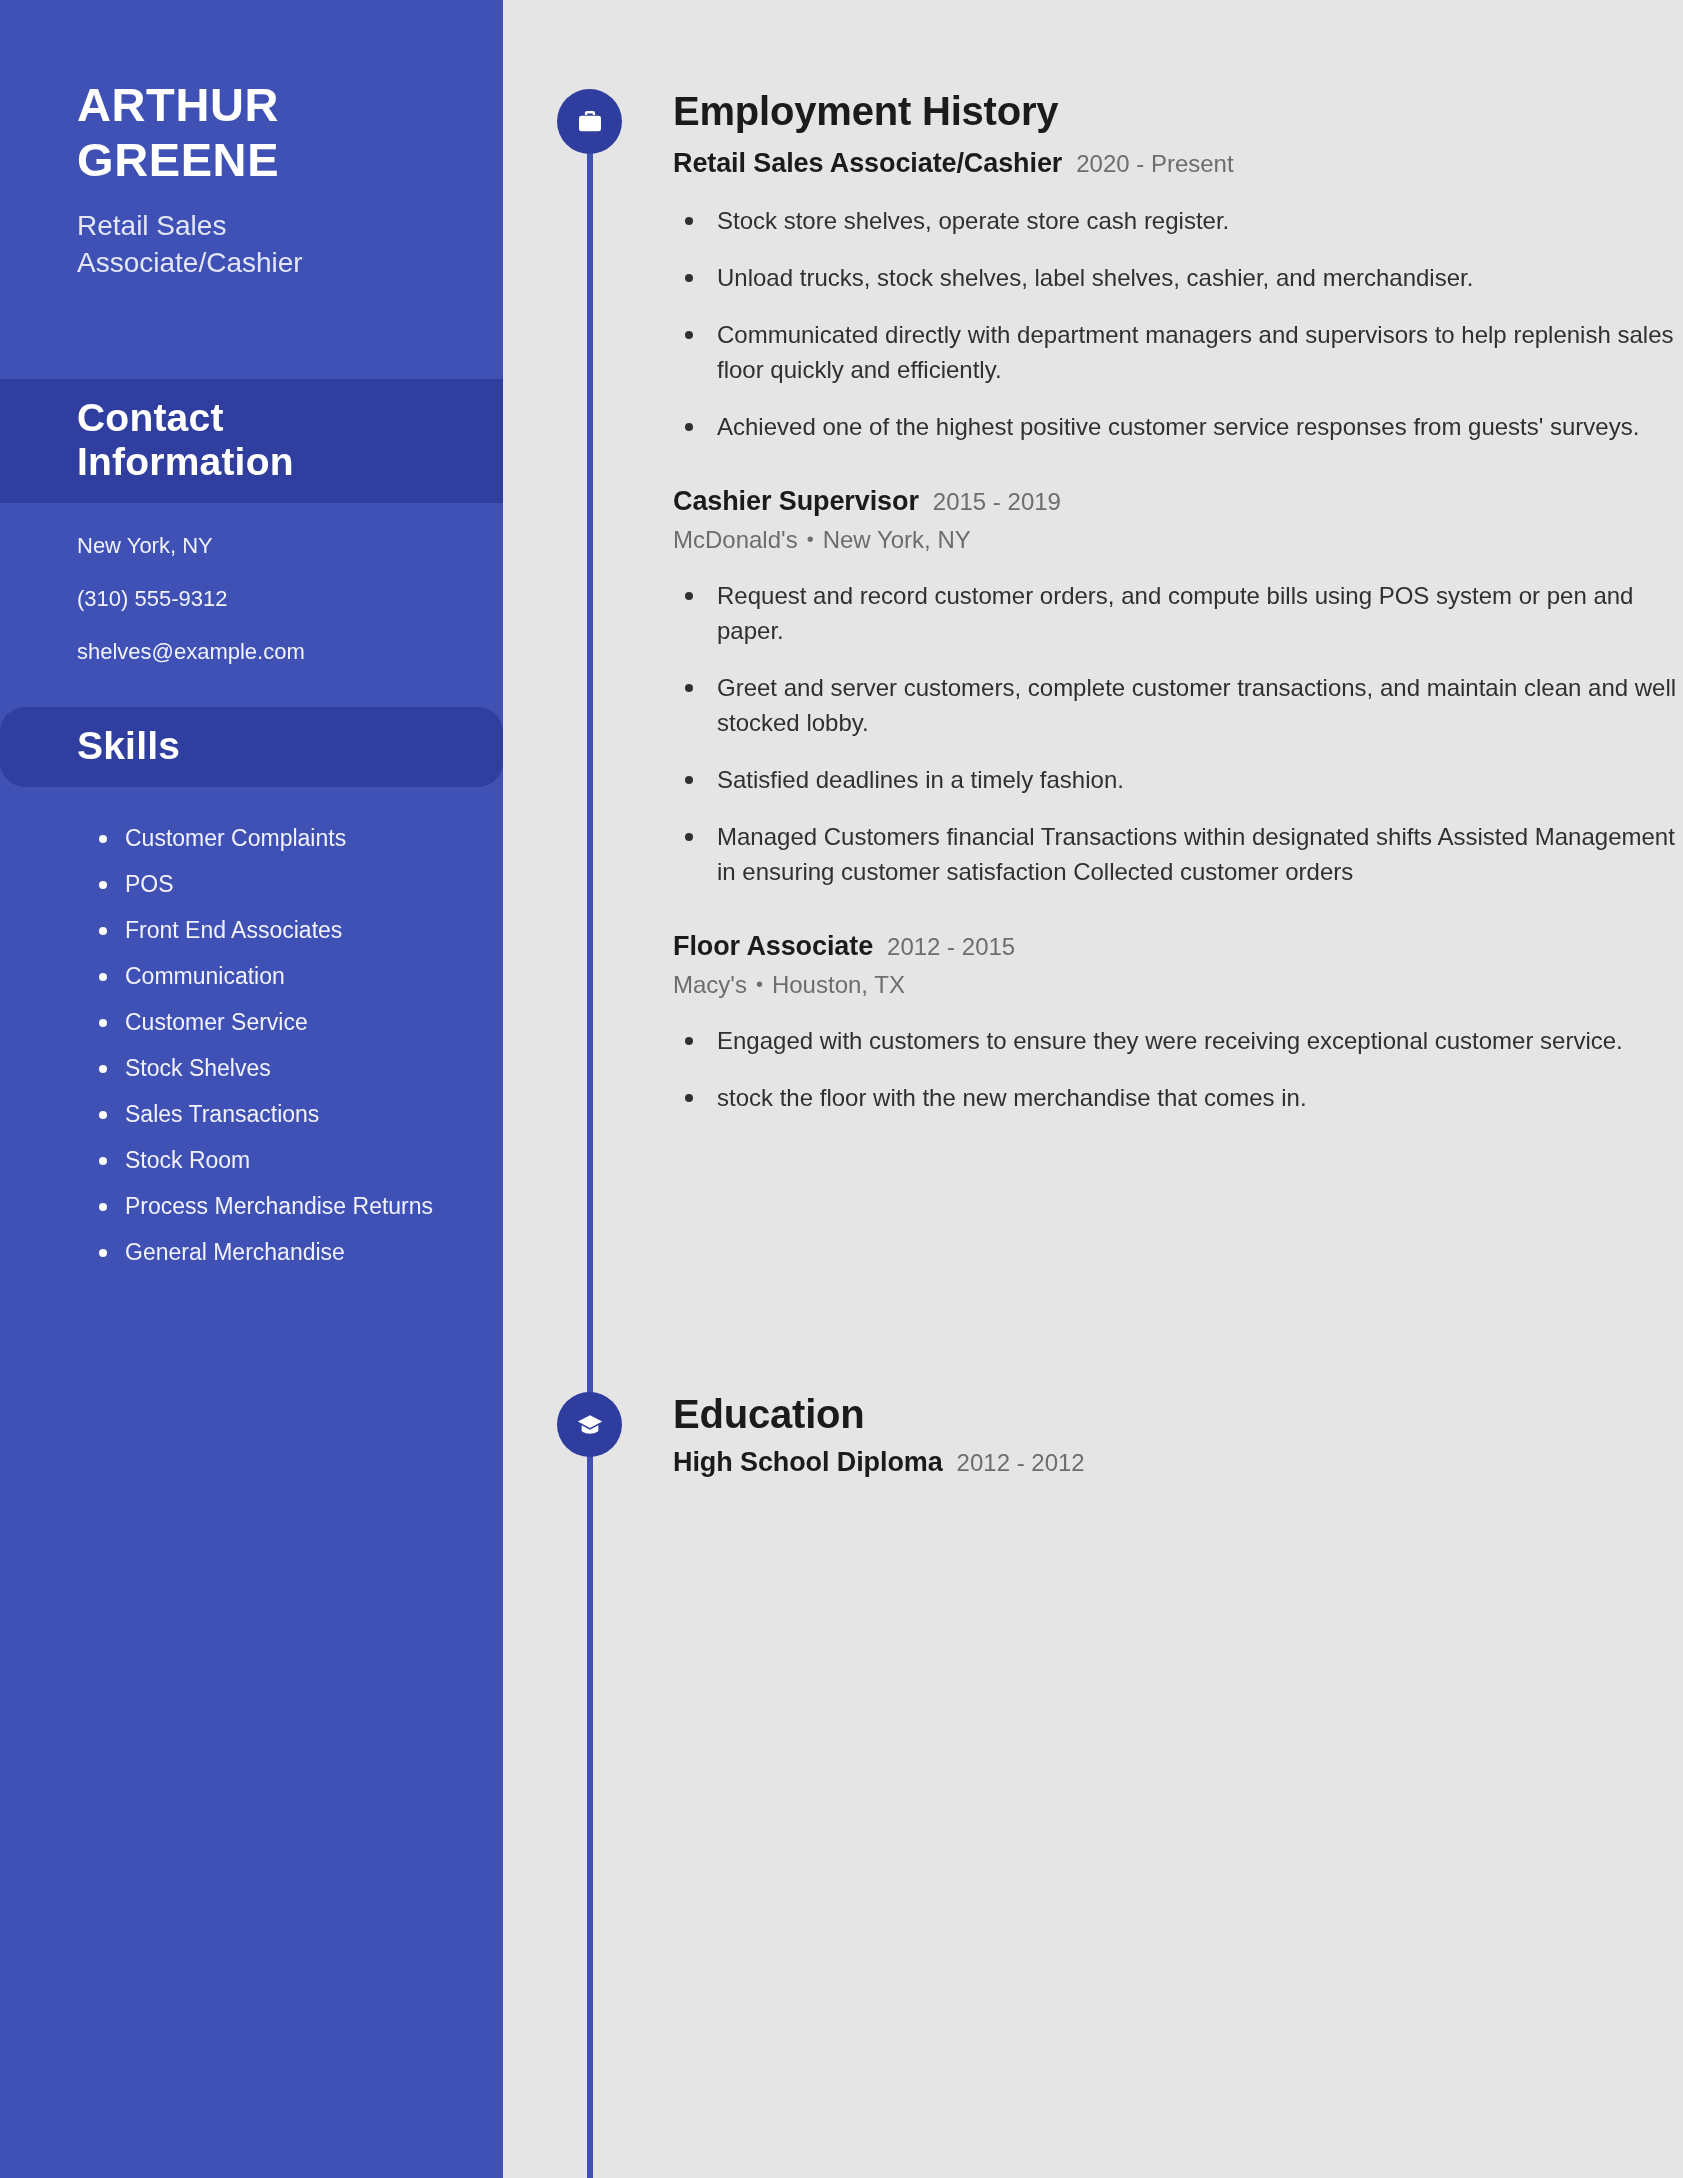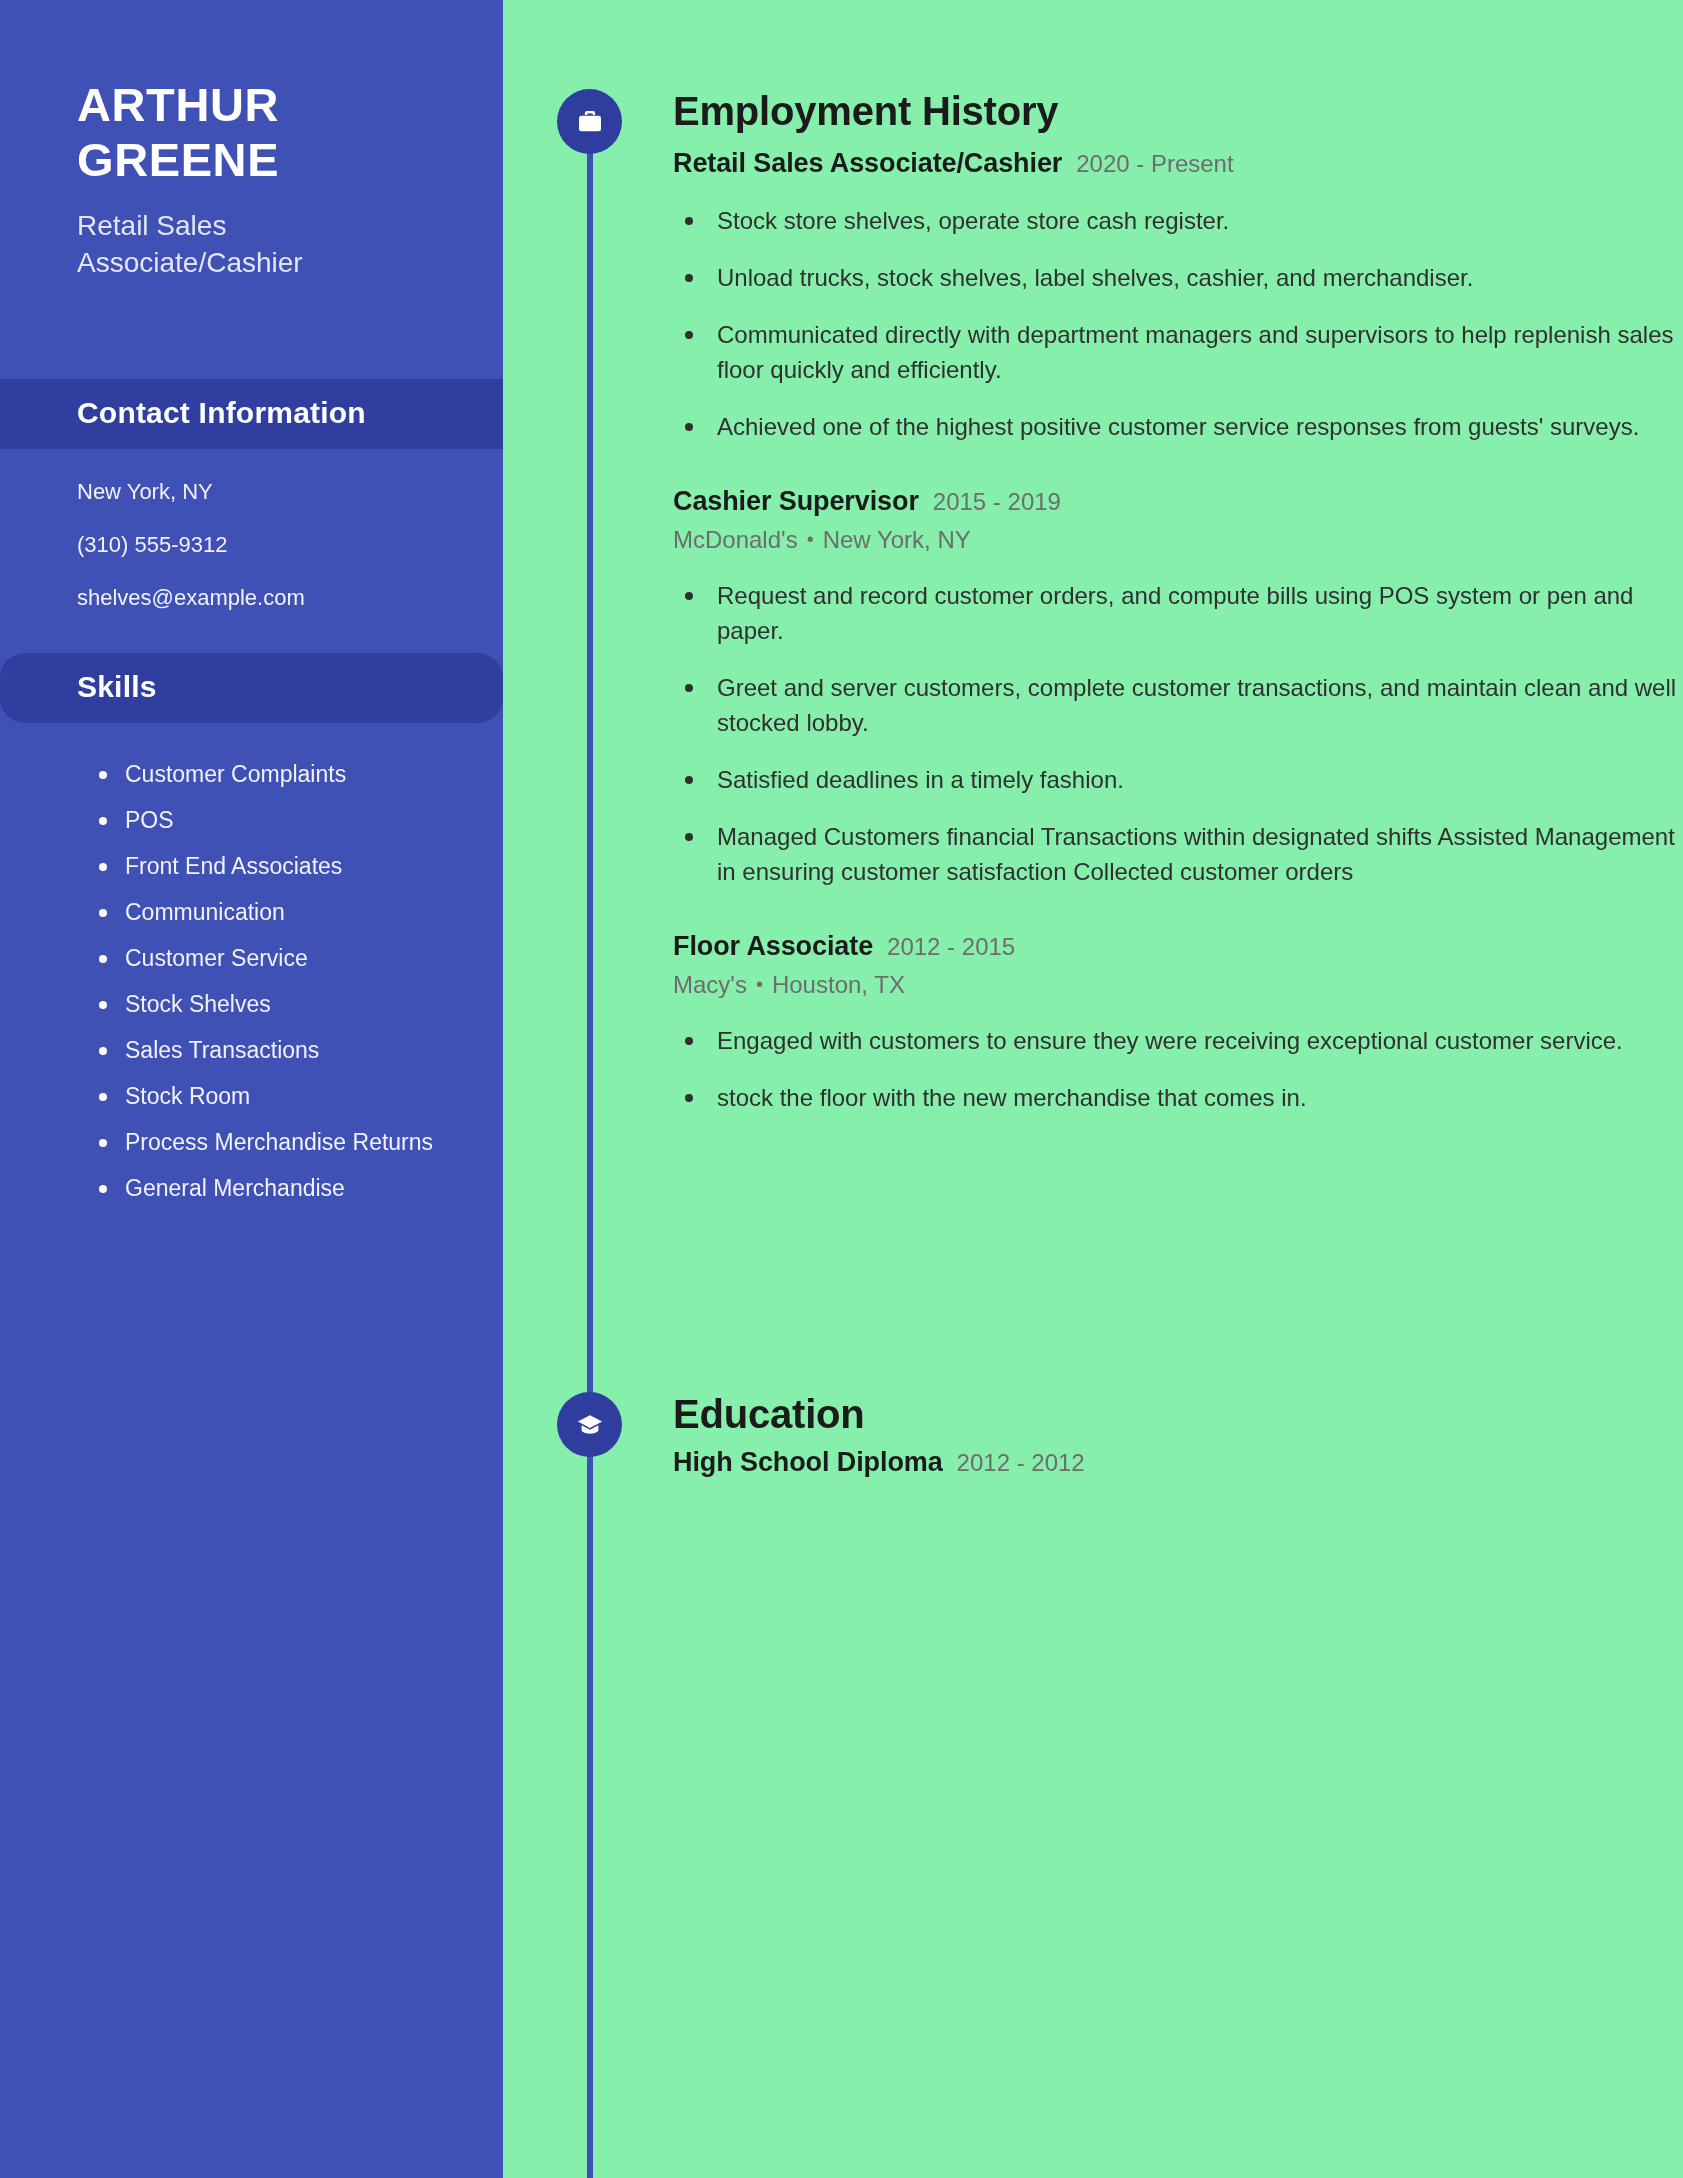--- a/index.html
+++ b/index.html
@@ -6,21 +6,21 @@
   html, body {
     width: 1683px;
     height: 2178px;
     background: #ffffff;
     font-family: "Liberation Sans", sans-serif;
   }
   .page {
     position: relative;
     width: 1683px;
     height: 2178px;
-    background: #86efac;
+    background: #e5e5e5;
     overflow: hidden;
   }
 
   
   .sidebar {
     position: absolute;
     left: 0; top: 0;
     width: 503px;
     height: 2178px;
     background: #3F51B5;
@@ -41,21 +41,21 @@
     font-weight: 400;
     line-height: 1.32;
     color: #e3e6f6;
   }
 
   .band {
     background: #303F9F;
     padding: 17px 77px 19px 77px;
   }
   .band-title {
-    font-size: 30px;
+    font-size: 39px;
     font-weight: 700;
     color: #ffffff;
     letter-spacing: 0.2px;
   }
   .band-contact { margin-top: 97px; }
   .band-skills  { margin-top: 0; border-radius: 25px; }
 
   .contact-block { padding: 32px 59px 44px 77px; }
   .contact-line {
     font-size: 22px;

